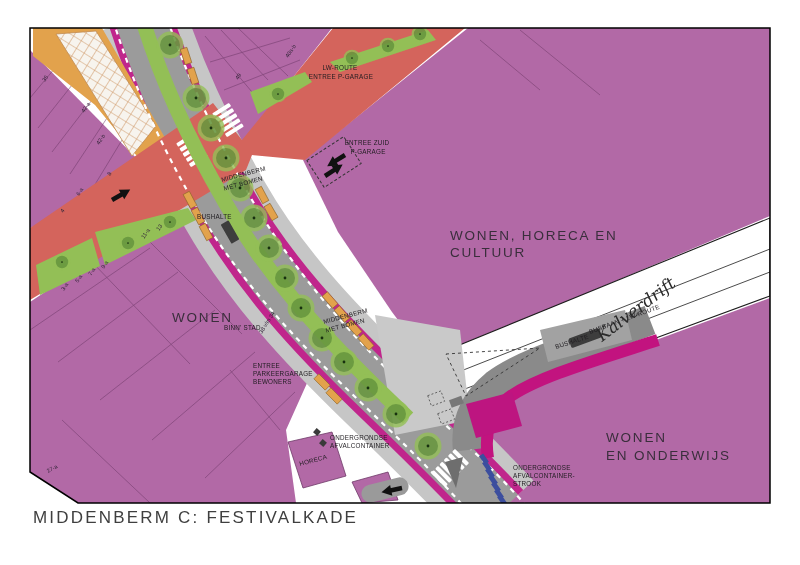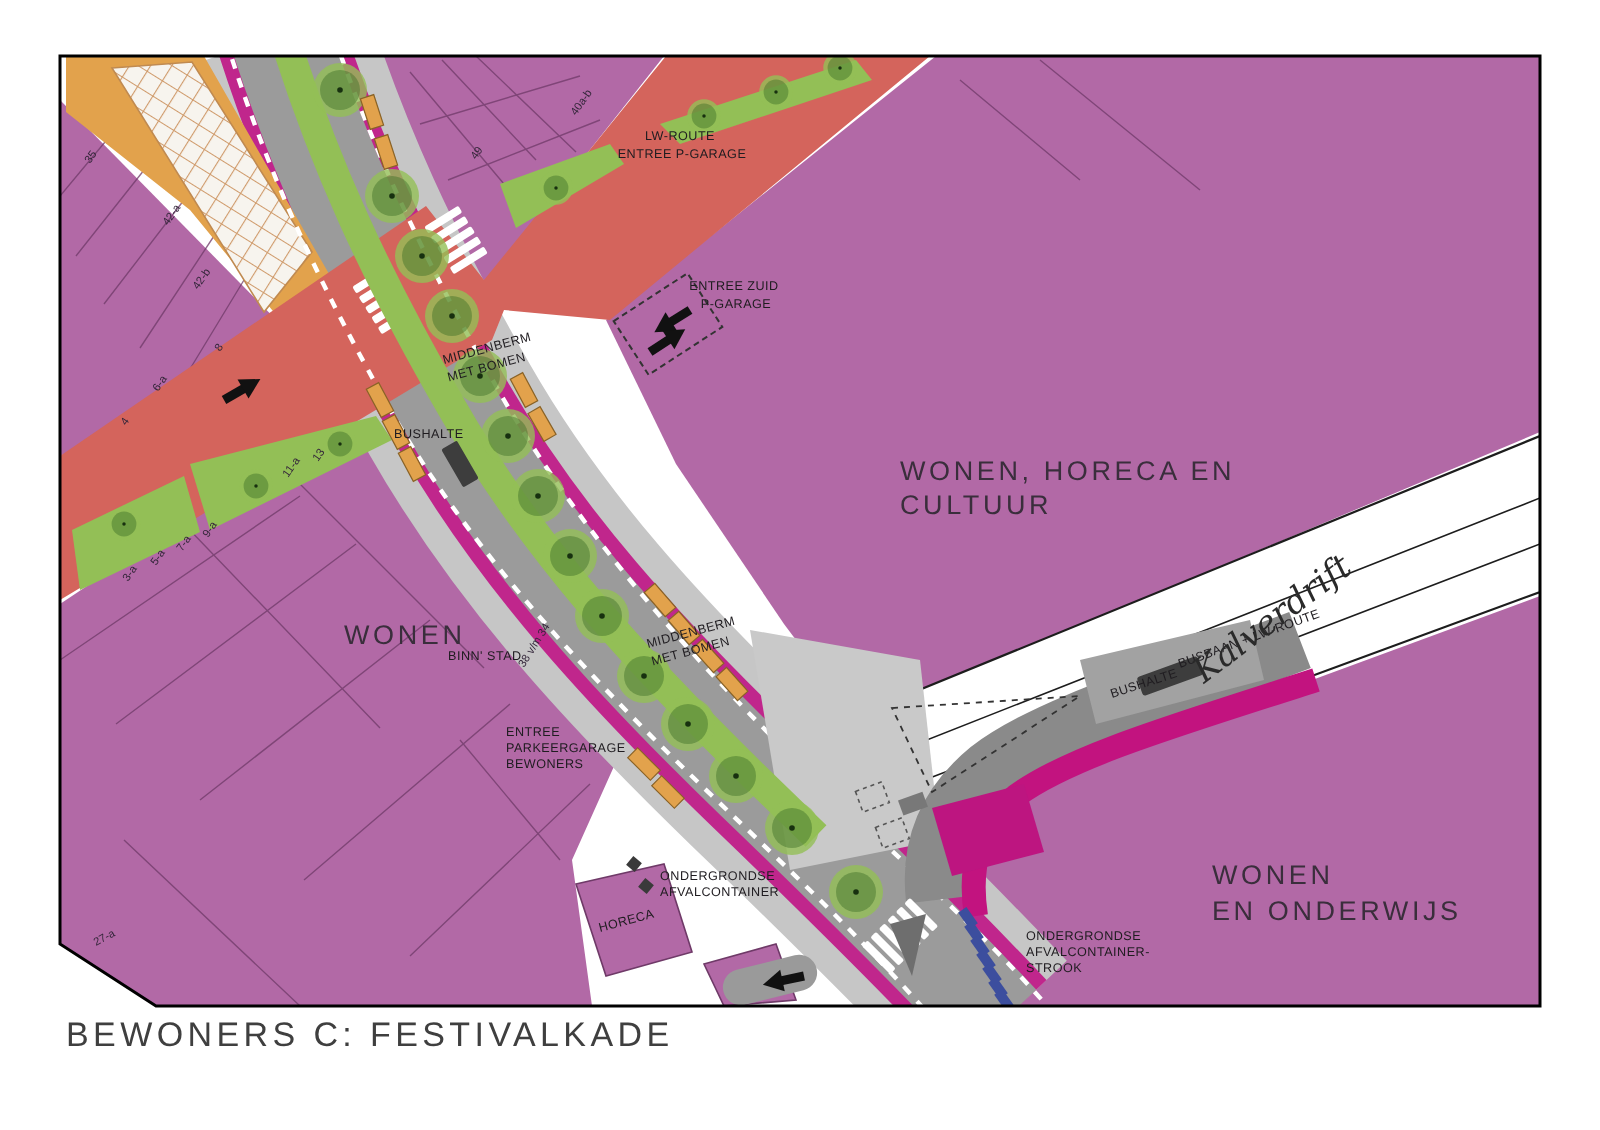--- a/index.html
+++ b/index.html
@@ -324,13 +324,13 @@
         <g transform="translate(262,334) rotate(-58)">
             <text class="lbl-num">38 v/m 34</text>
           </g>
       </g>
     </g>
   </g>
 
   <path d="M30,28 H770 V503 H78 L30,472 Z" fill="none" stroke="var(--frame)" stroke-width="1.5"></path>
 </svg>
 
-<div class="map-title">BEWONERS C: FESTIVALKADE</div>
+<div class="map-title">MIDDENBERM C: FESTIVALKADE</div>
 
 </body></html>

